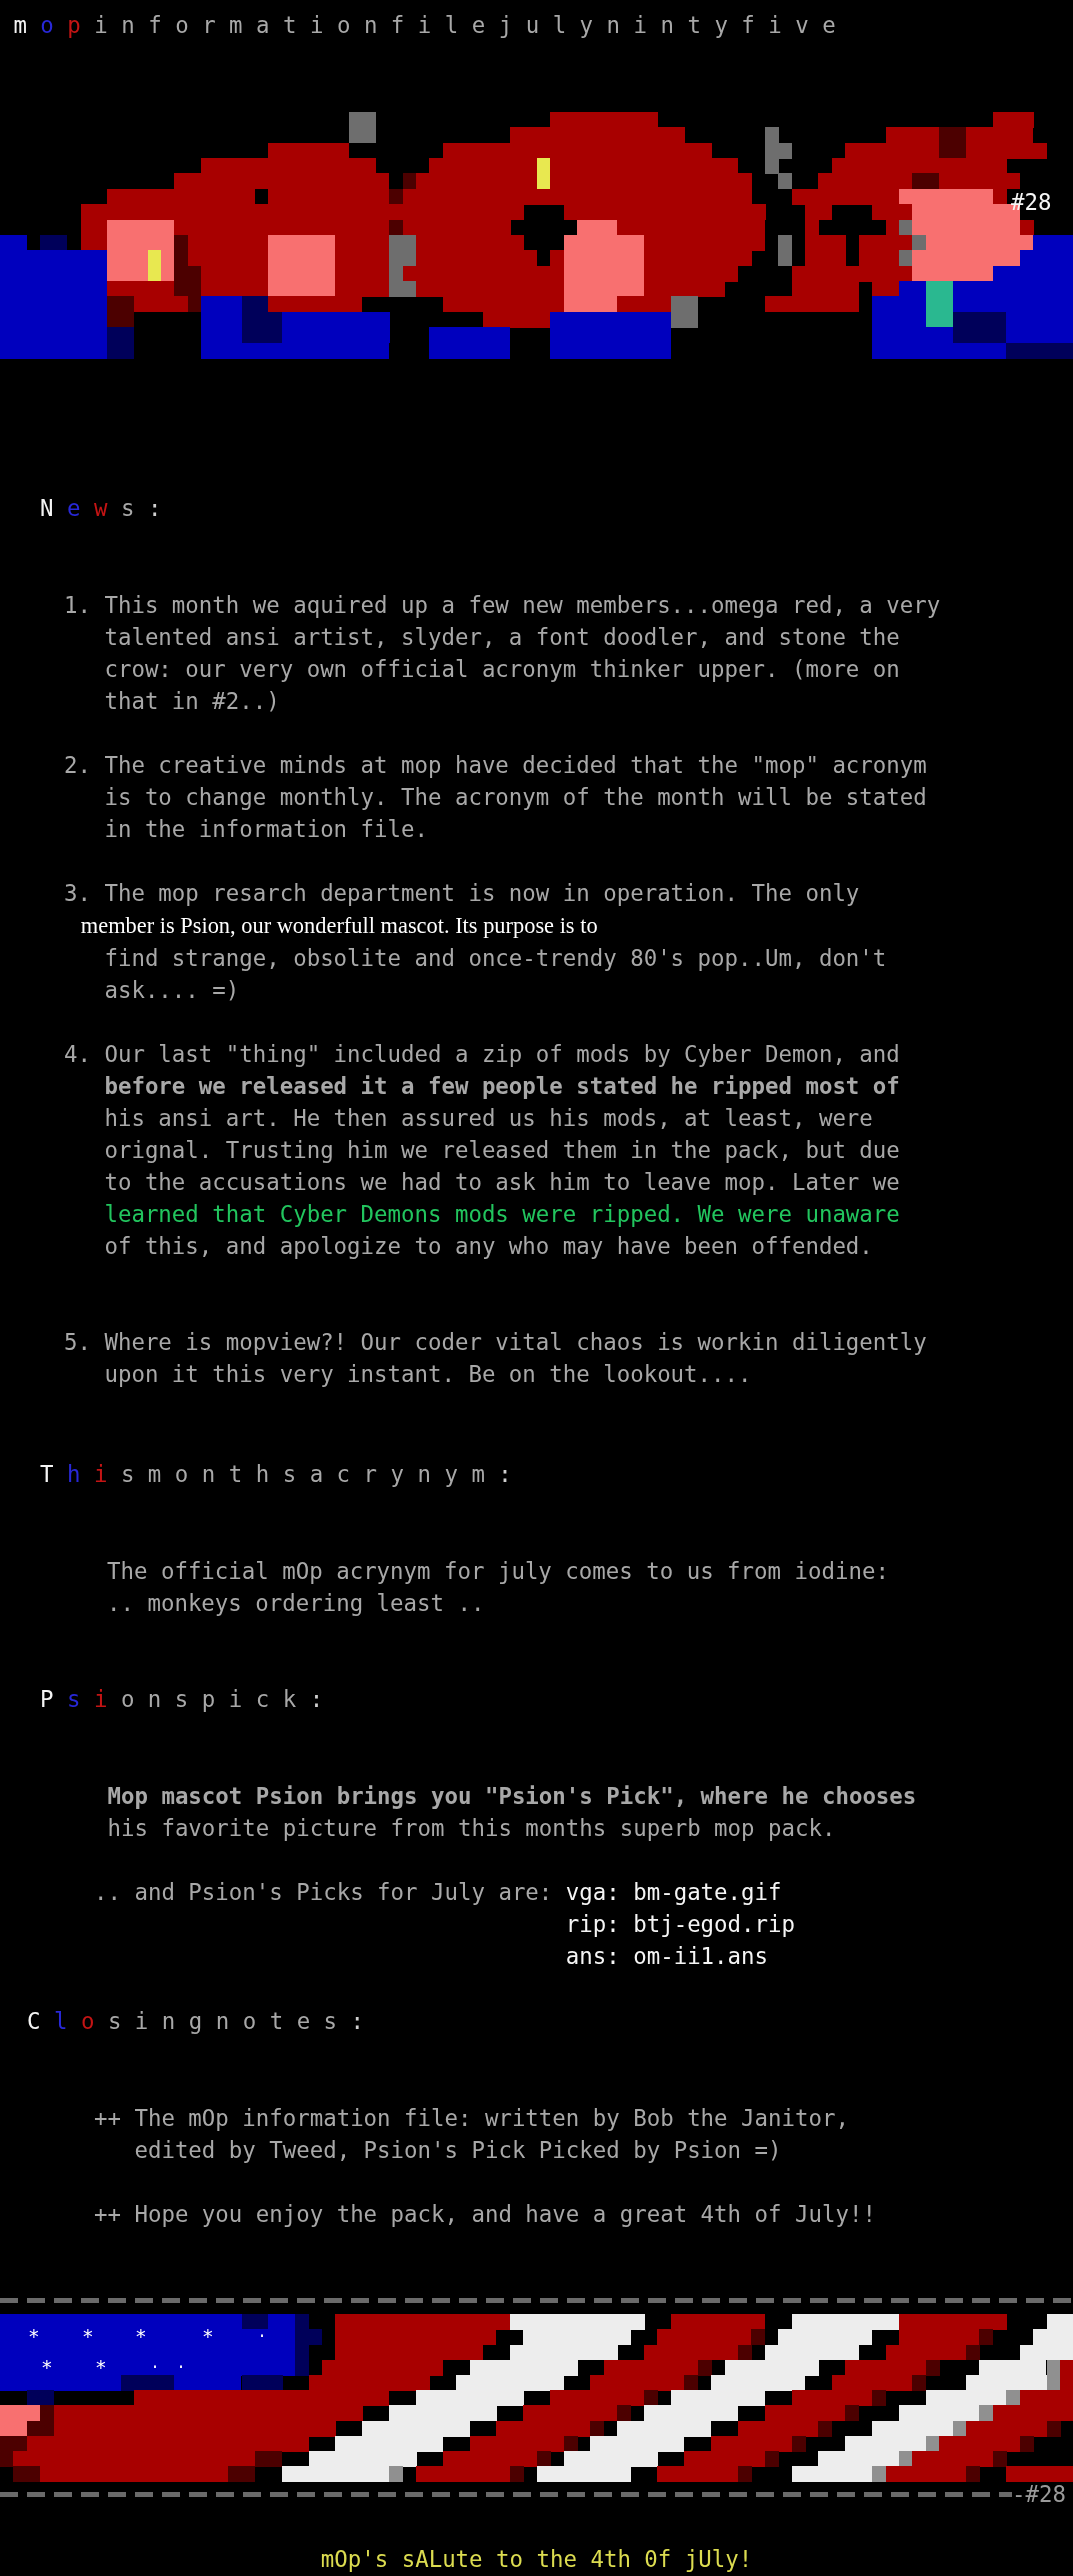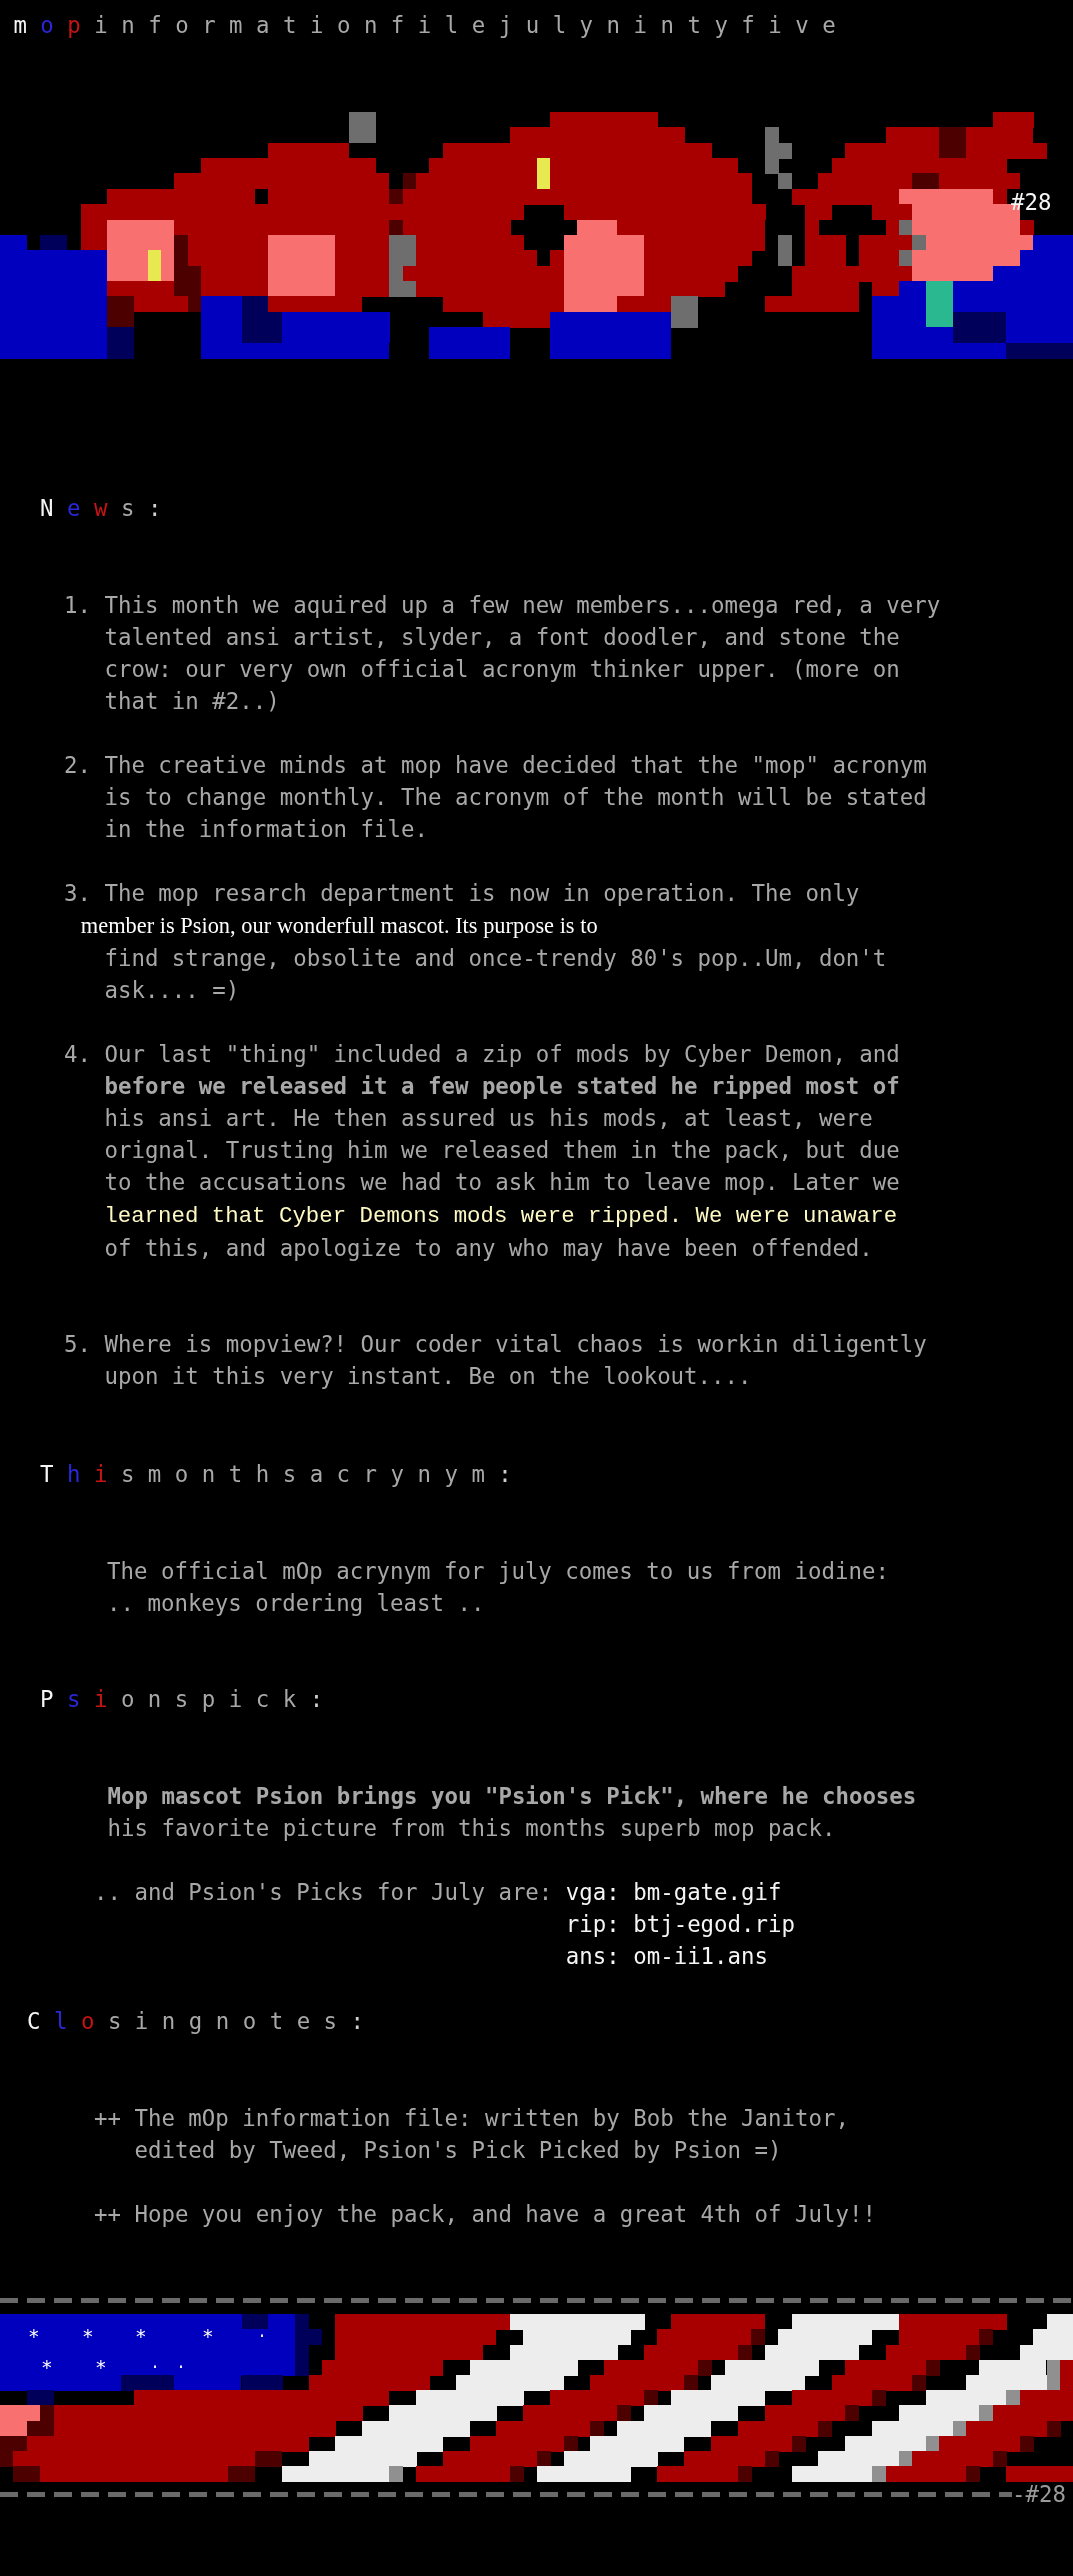--- a/index.html
+++ b/index.html
@@ -32,21 +32,21 @@
 <span style="color: rgb(168, 168, 168);">3. The mop resarch department is now in operation. The only</span>
 <span style="color: #ffffff; font-family: Liberation Serif, serif;">   member is Psion, our wonderfull mascot. Its purpose is to</span>
 <span style="color: rgb(168, 168, 168);">   find strange, obsolite and once-trendy 80's pop..Um, don't</span>
 <span style="color: rgb(168, 168, 168);">   ask.... =)</span>
 <span style="color: rgb(168, 168, 168);"></span>
 <span style="color: rgb(168, 168, 168);">4. Our last "thing" included a zip of mods by Cyber Demon, and</span>
 <span style="color: rgb(168, 168, 168); font-weight: bold;">   before we released it a few people stated he ripped most of</span>
 <span style="color: rgb(168, 168, 168);">   his ansi art. He then assured us his mods, at least, were</span>
 <span style="color: rgb(168, 168, 168);">   orignal. Trusting him we released them in the pack, but due</span>
 <span style="color: rgb(168, 168, 168);">   to the accusations we had to ask him to leave mop. Later we</span>
-<span style="color: #fef9c3; font-family: Liberation Mono, monospace;">   learned that Cyber Demons mods were ripped. We were unaware</span>
+<span style="color: #22c55e;">   learned that Cyber Demons mods were ripped. We were unaware</span>
 <span style="color: rgb(168, 168, 168);">   of this, and apologize to any who may have been offended.</span>
 <span style="color: rgb(168, 168, 168);"></span>
 <span style="color: rgb(168, 168, 168);"></span>
 <span style="color: rgb(168, 168, 168);">5. Where is mopview?! Our coder vital chaos is workin diligently</span>
 <span style="color: rgb(168, 168, 168);">   upon it this very instant. Be on the lookout....</span></pre>
       <pre class="tblock" style="top: 1458px; left: 40px;"><span style="color: rgb(245, 245, 245);">T </span><span style="color: rgb(40, 40, 216);">h </span><span style="color: rgb(196, 20, 20);">i </span><span style="color: rgb(168, 168, 168);">s m o n t h s a c r y n y m </span><span style="color: rgb(207, 207, 207);">:</span></pre>
       <pre class="tblock" style="top: 1555px; left: 107px;"><span style="color: rgb(168, 168, 168);">The official mOp acrynym for july comes to us from iodine:</span>
 <span style="color: rgb(168, 168, 168);">.. monkeys ordering least ..</span></pre>
       <pre class="tblock" style="top: 1683px; left: 40px;"><span style="color: rgb(245, 245, 245);">P </span><span style="color: rgb(40, 40, 216);">s </span><span style="color: rgb(196, 20, 20);">i </span><span style="color: rgb(168, 168, 168);">o n s p i c k </span><span style="color: rgb(207, 207, 207);">:</span></pre>
       <pre class="tblock" style="top: 1780px; left: 94px;"><span style="color: rgb(168, 168, 168); font-weight: bold;"> Mop mascot Psion brings you "Psion's Pick", where he chooses</span>
@@ -382,14 +382,15 @@
       <div style="position: absolute; left: 792px; top: 152px; width: 81px; height: 15.7px; background: rgb(237, 237, 237);"></div>
       <div style="position: absolute; left: 872px; top: 152px; width: 13.8px; height: 15.7px; background: rgb(144, 144, 144);"></div>
       <div style="position: absolute; left: 886px; top: 152px; width: 81px; height: 15.7px; background: rgb(168, 0, 0);"></div>
       <div style="position: absolute; left: 966px; top: 152px; width: 13.8px; height: 15.7px; background: rgb(76, 0, 0);"></div>
       <div style="position: absolute; left: 1006px; top: 152px; width: 67px; height: 15.7px; background: rgb(168, 0, 0);"></div>
     </div>
 
   <div class="divider" id="divider-bottom" style="top:2492px;"></div>
   <span class="badge" id="issue-bottom" style="left:1012px;top:2478px;color:#9A9A9A;">-#28</span>
 
+  <div class="tblock" id="salute" style="top:2543px;left:0;width:1073px;text-align:center;color:#DCDC50;">mOp's sALute to the 4th 0f jUly!</div>
 </div>
 
 
 </body></html>

